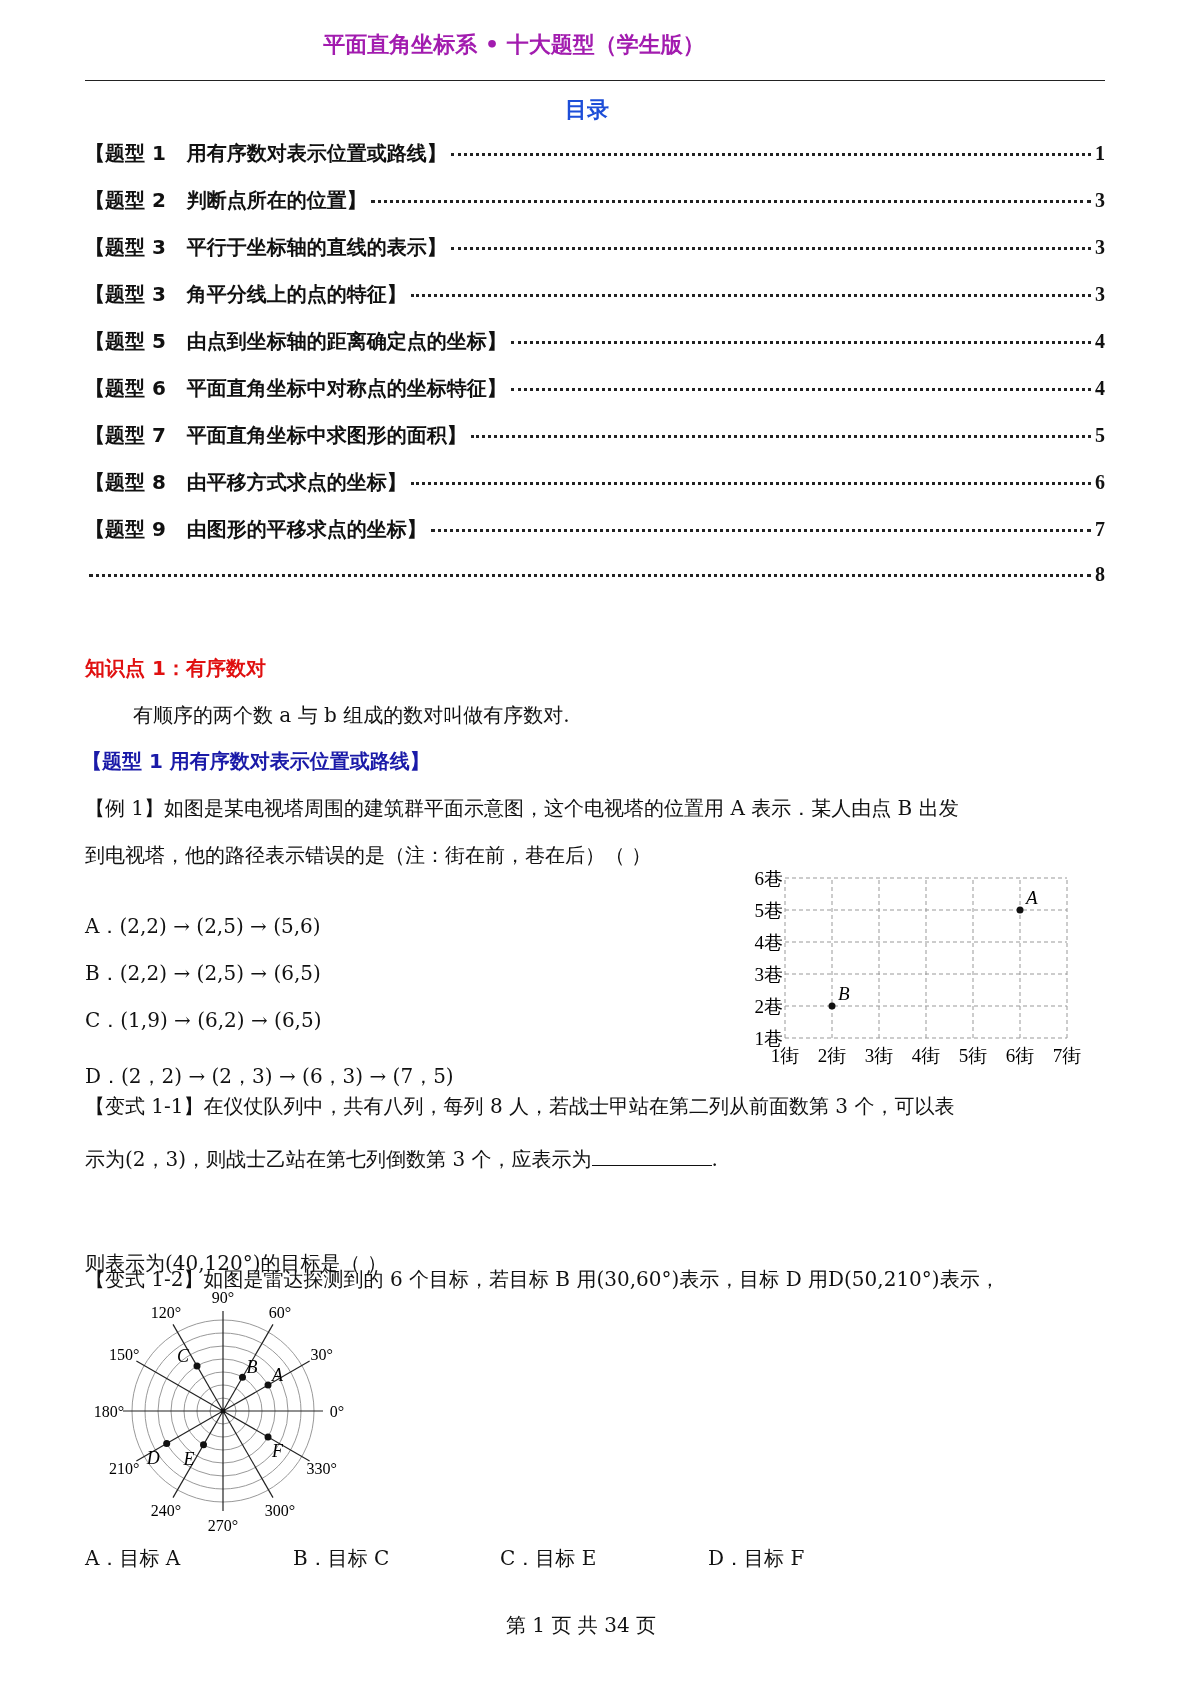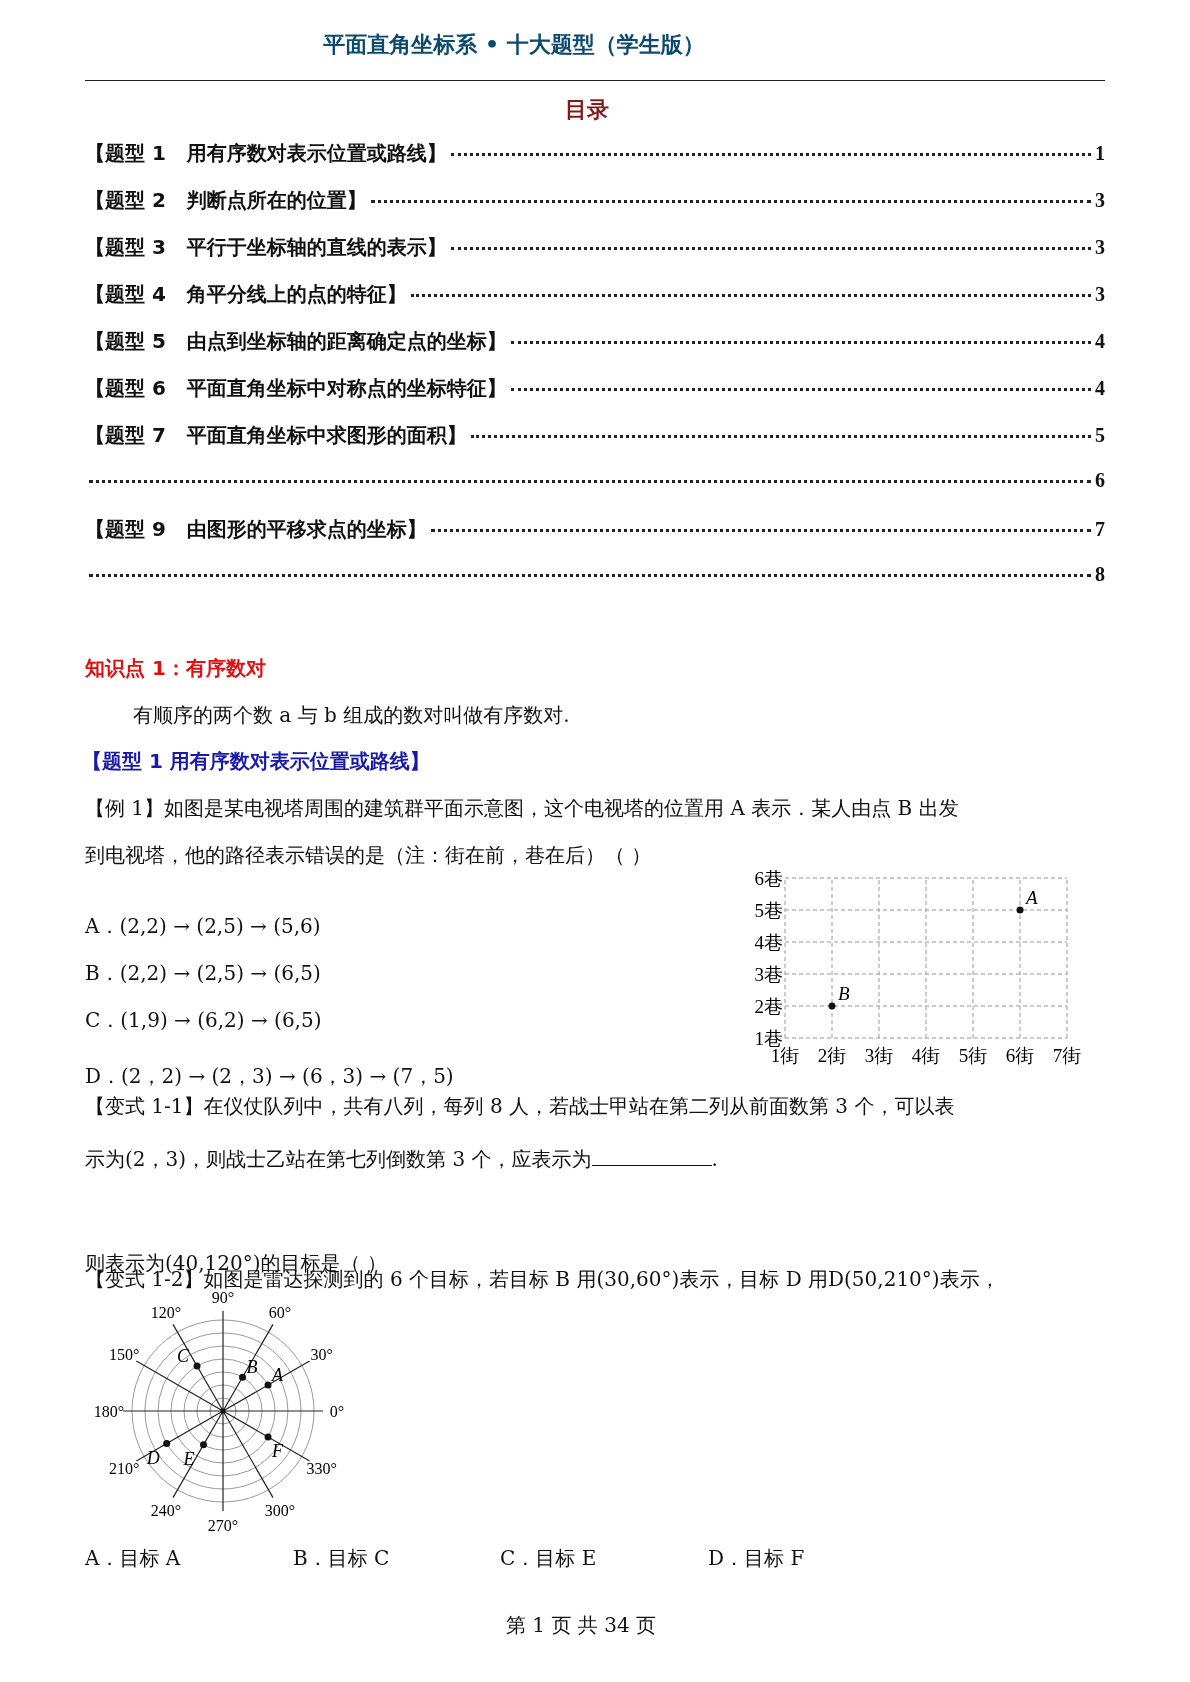--- a/index.html
+++ b/index.html
@@ -1,23 +1,23 @@
 <!DOCTYPE html>
 <html><head>
 <meta charset="utf-8">
 <style>
   html, body { margin: 0; padding: 0; background: #ffffff; }
   body { width: 1190px; height: 1682px; position: relative; overflow: hidden;
          font-family: "DejaVu Serif", "Liberation Serif", serif; color: #111; }
   .abs { position: absolute; }
   .header-title { top: 30px; left: 0; width: 1028px; text-align: center; font-size: 22px;
-         font-weight: bold; color: #0c4a6e; font-family: "DejaVu Sans", sans-serif; }
+         font-weight: bold; color: #a21caf; font-family: "DejaVu Sans", sans-serif; }
   .header-rule { top: 80px; left: 85px; width: 1020px; height: 0; border-top: 1.5px solid #222; }
   .toc-title { top: 95px; left: 0; width: 1174px; text-align: center; font-size: 22px;
-         font-weight: bold; color: #7f1d1d; font-family: "DejaVu Sans", sans-serif; }
+         font-weight: bold; color: #1d4ed8; font-family: "DejaVu Sans", sans-serif; }
   .toc { top: 140px; left: 85px; width: 1020px; }
   .toc-item { display: flex; align-items: baseline; height: 47px; font-size: 20px; font-weight: bold;
          font-family: "DejaVu Sans", sans-serif; color: #111; }
   .toc-label { white-space: pre; }
   .toc-dots { flex: 1; border-bottom: 3px dotted #222; margin: 0 4px; transform: translateY(-4px); }
   .toc-page { font-family: "Liberation Serif", serif; font-weight: bold; }
   .kp-title { top: 655px; left: 85px; font-size: 20px; font-weight: bold; color: #e01010;
          font-family: "DejaVu Sans", sans-serif; }
   .kp-text { top: 702px; left: 133px; font-size: 20px; }
   .sec-title { top: 748px; left: 82px; font-size: 20px; font-weight: bold; color: #1a1aa8;
@@ -48,40 +48,41 @@
       <span class="toc-label">【题型 2   判断点所在的位置】</span>
       <span class="toc-dots"></span>
       <span class="toc-page">3</span>
     </div>
   <div class="toc-item">
       <span class="toc-label">【题型 3   平行于坐标轴的直线的表示】</span>
       <span class="toc-dots"></span>
       <span class="toc-page">3</span>
     </div>
   <div class="toc-item">
-      <span class="toc-label">【题型 4   角平分线上的点的特征】</span>
+      <span class="toc-label">【题型 3   角平分线上的点的特征】</span>
       <span class="toc-dots"></span>
       <span class="toc-page">3</span>
     </div>
   <div class="toc-item">
       <span class="toc-label">【题型 5   由点到坐标轴的距离确定点的坐标】</span>
       <span class="toc-dots"></span>
       <span class="toc-page">4</span>
     </div>
   <div class="toc-item">
       <span class="toc-label">【题型 6   平面直角坐标中对称点的坐标特征】</span>
       <span class="toc-dots"></span>
       <span class="toc-page">4</span>
     </div>
   <div class="toc-item">
       <span class="toc-label">【题型 7   平面直角坐标中求图形的面积】</span>
       <span class="toc-dots"></span>
       <span class="toc-page">5</span>
     </div>
   <div class="toc-item">
+      <span class="toc-label">【题型 8   由平移方式求点的坐标】</span>
       <span class="toc-dots"></span>
       <span class="toc-page">6</span>
     </div>
   <div class="toc-item">
       <span class="toc-label">【题型 9   由图形的平移求点的坐标】</span>
       <span class="toc-dots"></span>
       <span class="toc-page">7</span>
     </div>
   <div class="toc-item">
       <span class="toc-dots"></span>

